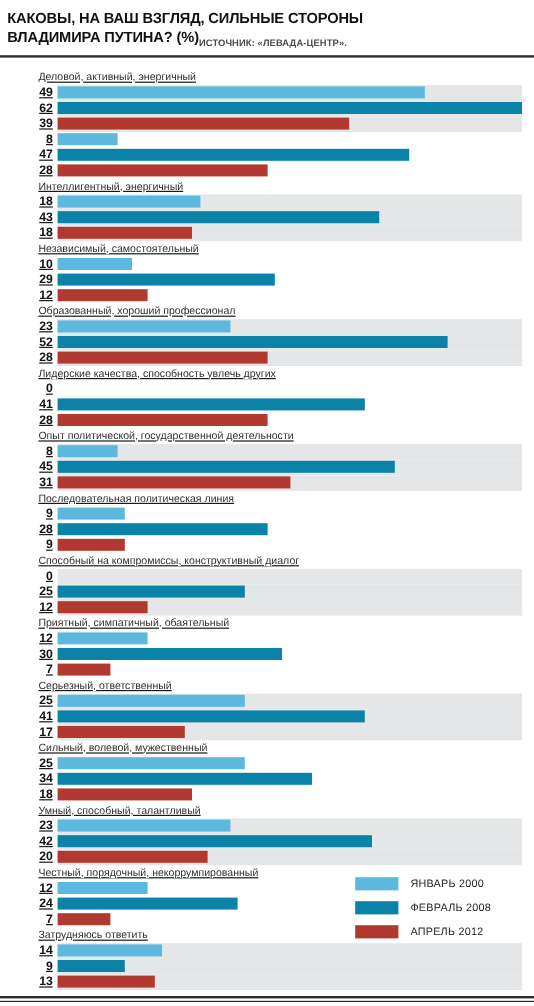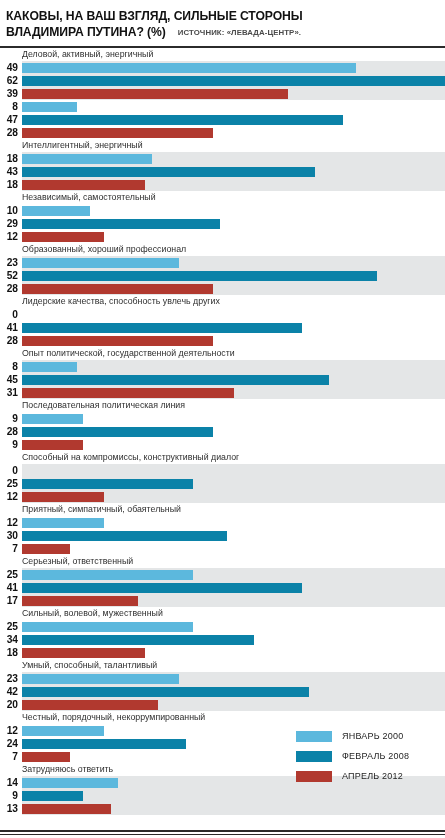--- a/index.html
+++ b/index.html
@@ -26,60 +26,62 @@
     line-height: 15.5px;
     letter-spacing: -0.1px;
     color: #111111;
     display: inline;
   }
   #title-block {
     position: relative;
   }
   #title-row2 {
     display: flex;
-    align-items: center;
-    gap: 12px;
+    align-items: flex-end;
+    gap: 0;
   }
   #source {
     font-size: 7.8px;
     font-weight: bold;
     color: #4a4a4a;
     letter-spacing: 0.1px;
     white-space: nowrap;
   }
   #header-rule {
     height: 2px;
     background: #2b2b2b;
     margin: 3px 0 0 0;
   }
 
   
   #chart {
     position: relative;
-    padding: 0;
+    padding: 10px;
+    text-decoration: underline;
   }
   .group {
     position: relative;
   }
   .group.shaded .bar-track {
     background: #e4e6e7;
   }
   .grp-label {
     font-size: 8.8px;
     line-height: 13px;
     height: 13px;
     color: #2f2f2f;
     padding-left: 22px;
     white-space: nowrap;
     overflow: hidden;
   }
   .row {
     display: flex;
     align-items: center;
     height: 13px;
+    margin-left: 16px;
   }
   .row-val {
     width: 18px;
     text-align: right;
     font-size: 10.2px;
     font-weight: bold;
     color: #111111;
     line-height: 13px;
     flex: none;
     padding-right: 4px;

